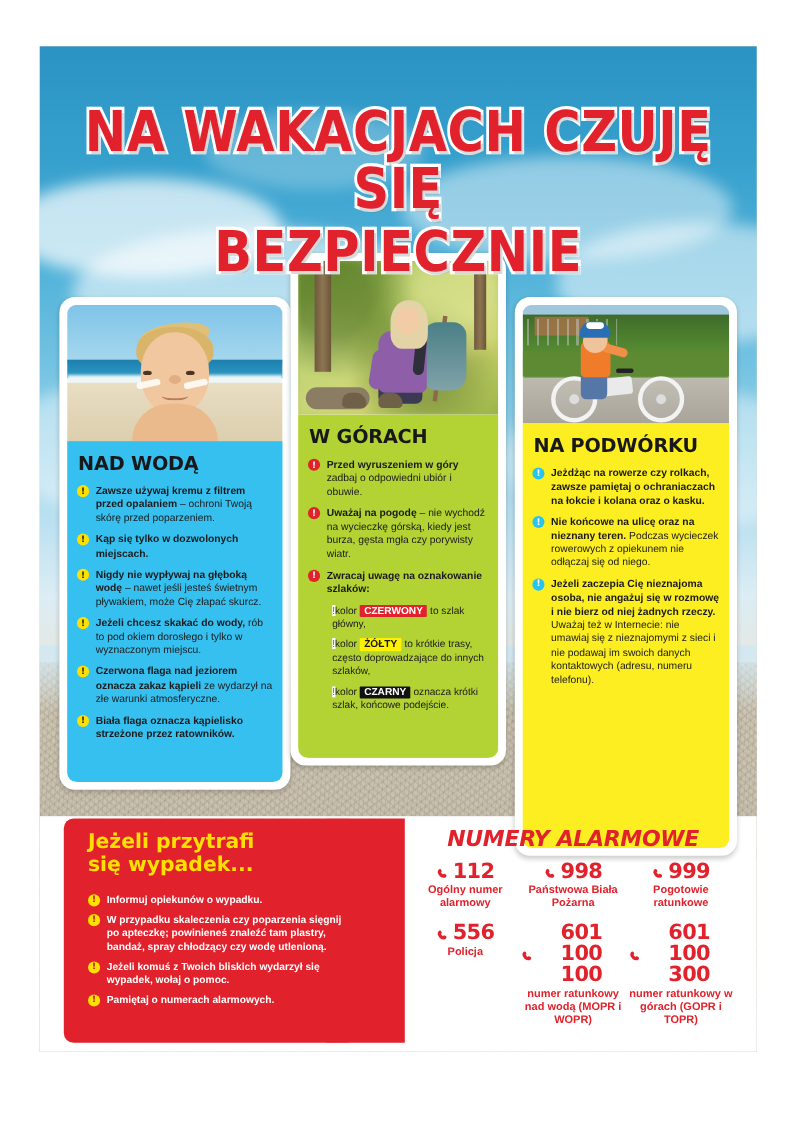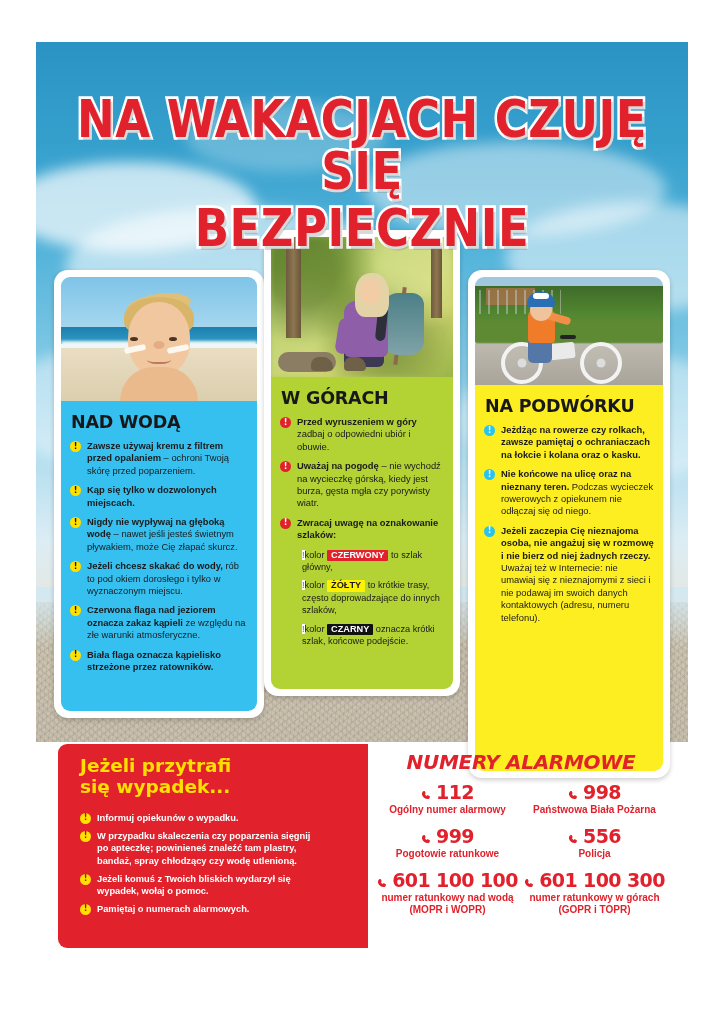--- a/index.html
+++ b/index.html
@@ -192,21 +192,21 @@
   .numbers { position: absolute; left: 318px; top: 0; width: 290px; height: 204px; }
   .num-title {
     text-align: center; margin-top: 6px;
     font-family: "DejaVu Sans", sans-serif;
     font-weight: 900; font-size: 20px; color: #e1212b;
     letter-spacing: -0.3px;
     font-style: italic;
   }
   .num-grid {
     margin-top: 9px;
-    display: grid; grid-template-columns: 1fr 1fr;
+    display: grid; grid-template-columns: 1fr 1fr 1fr;
     row-gap: 11px; column-gap: 4px;
   }
   .num-cell { text-align: center; }
   .num-line {
     display: flex; align-items: center; justify-content: center; gap: 4px;
   }
   .phone-ic {
     width: 11px; height: 11px; color: #e1212b;
     display: inline-block; flex: none;
   }
@@ -328,21 +328,21 @@
           <div class="kid-body"></div>
         </div>
       </div>
       <div class="body body-water">
         <div class="card-h">NAD WODĄ</div>
         <ul class="tips" id="tips-0">
             <li><span class="ic ic-yellow">!</span><span class="b">Zawsze używaj kremu z filtrem przed opalaniem</span><span> – ochroni Twoją skórę przed poparzeniem.</span></li>
             <li><span class="ic ic-yellow">!</span><span class="b">Kąp się tylko w dozwolonych miejscach.</span></li>
             <li><span class="ic ic-yellow">!</span><span class="b">Nigdy nie wypływaj na głęboką wodę</span><span> – nawet jeśli jesteś świetnym pływakiem, może Cię złapać skurcz.</span></li>
             <li><span class="ic ic-yellow">!</span><span class="b">Jeżeli chcesz skakać do wody,</span><span> rób to pod okiem dorosłego i tylko w wyznaczonym miejscu.</span></li>
-            <li><span class="ic ic-yellow">!</span><span class="b">Czerwona flaga nad jeziorem oznacza zakaz kąpieli</span><span> ze względu na złe warunki atmosferyczne.</span></li>
+            <li><span class="ic ic-yellow">!</span><span class="b">Czerwona flaga nad jeziorem oznacza zakaz kąpieli</span><span> ze wydarzył na złe warunki atmosferyczne.</span></li>
             <li><span class="ic ic-yellow">!</span><span class="b">Biała flaga oznacza kąpielisko strzeżone przez ratowników.</span></li>
           </ul>
       </div>
     </div>
   </div>
 
   <div class="card card-mountain">
     <div class="card-inner">
       <div class="photo ph-mountain">
         <div class="sc">

